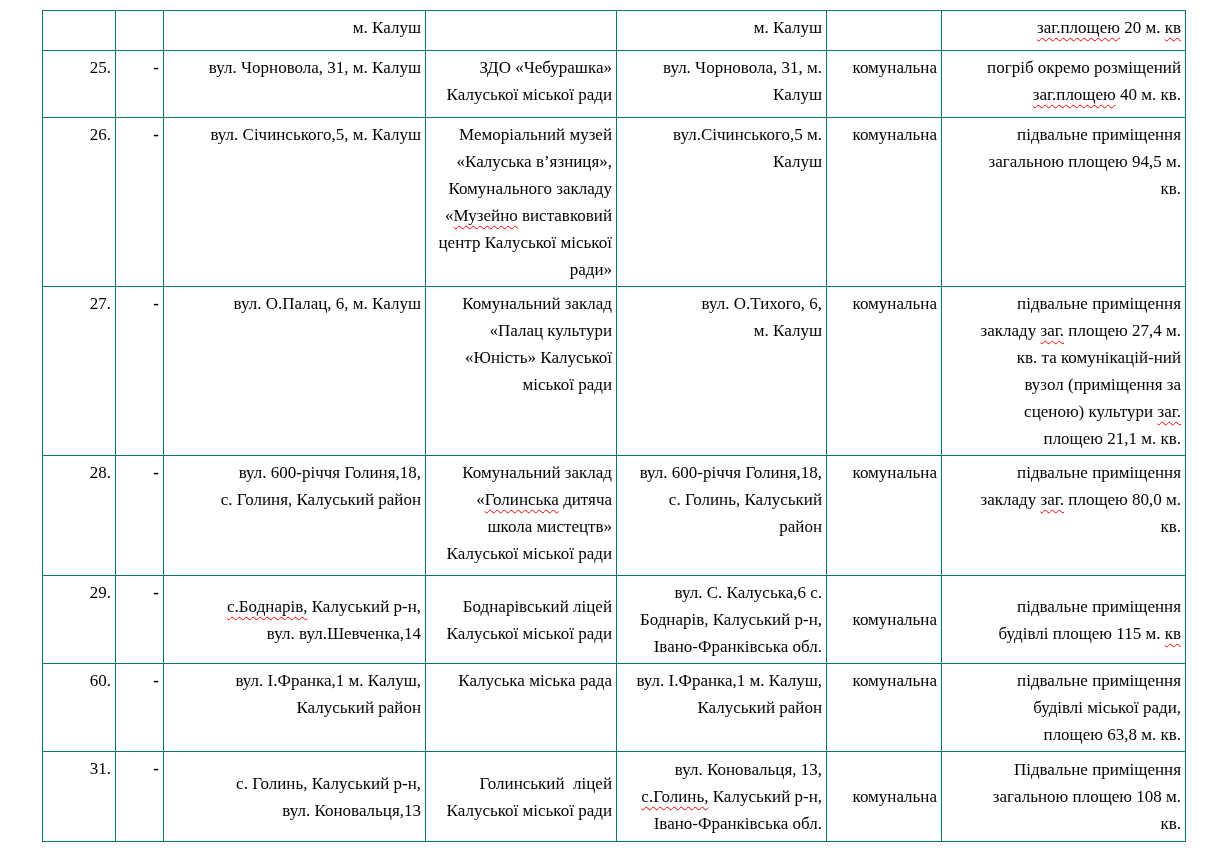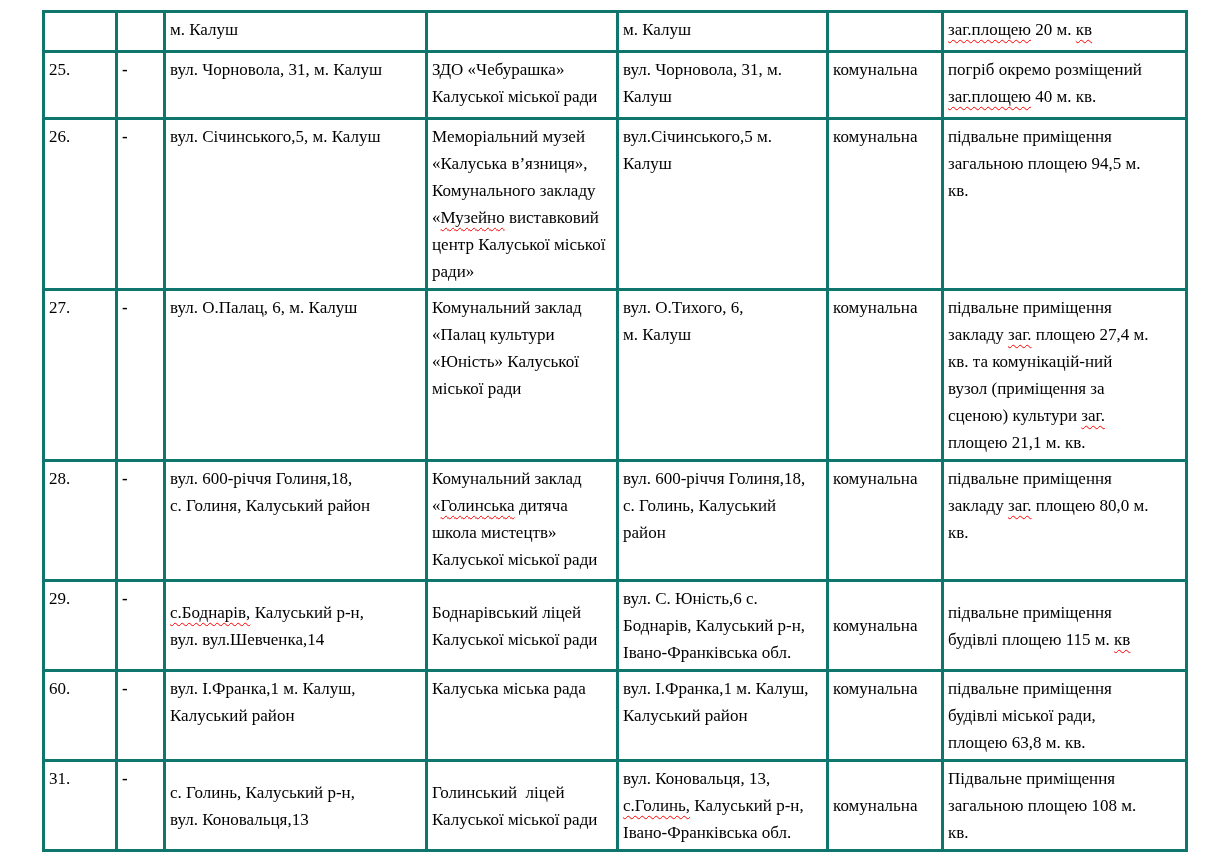--- a/index.html
+++ b/index.html
@@ -22,23 +22,23 @@
     position: absolute;
     left: 42px;
     top: 10px;
     border-collapse: collapse;
     table-layout: fixed;
     width: 1143px;
     font-size: 17px;
     line-height: 27px;
   }
   table.props td {
-    border: 3px solid #0f766e;
+    border: 1px solid #0f766e;
     vertical-align: top;
-    text-align: left;
+    text-align: right;
     padding: 3px 4px;
     overflow: hidden;
     box-sizing: border-box;
   }
   td.num {
     text-align: left;
     padding-left: 7px;
     vertical-align: top;
   }
   td.dash {
@@ -194,21 +194,21 @@
           <td class="dash">-</td>
           <td style="vertical-align: middle;">
             <div class="ln"><span class="sq">с.Боднарів,</span><span> Калуський р-н,</span></div>
             <div class="ln"><span>вул. вул.Шевченка,14</span></div>
           </td>
           <td style="vertical-align: middle;">
             <div class="ln"><span>Боднарівський ліцей</span></div>
             <div class="ln"><span>Калуської міської ради</span></div>
           </td>
           <td style="vertical-align: middle;">
-            <div class="ln"><span>вул. С. Юність,6 с.</span></div>
+            <div class="ln"><span>вул. С. Калуська,6 с.</span></div>
             <div class="ln"><span>Боднарів, Калуський р-н,</span></div>
             <div class="ln"><span>Івано-Франківська обл.</span></div>
           </td>
           <td style="vertical-align: middle;">
             <div class="ln"><span>комунальна</span></div>
           </td>
           <td style="vertical-align: middle;">
             <div class="ln"><span>підвальне приміщення</span></div>
             <div class="ln"><span>будівлі площею 115 м. </span><span class="sq">кв</span></div>
           </td>

